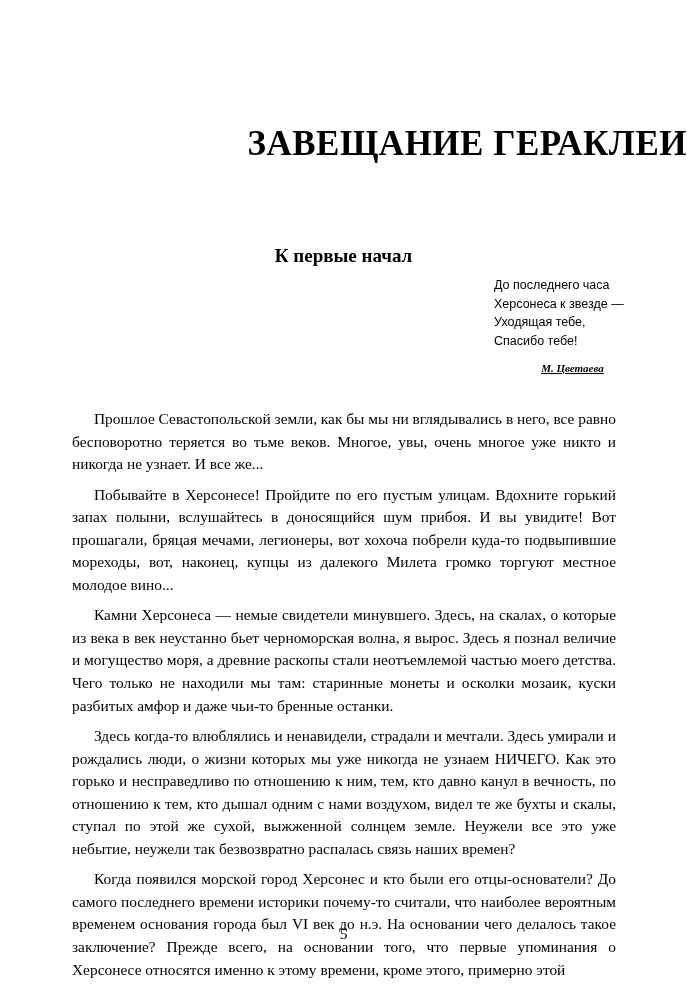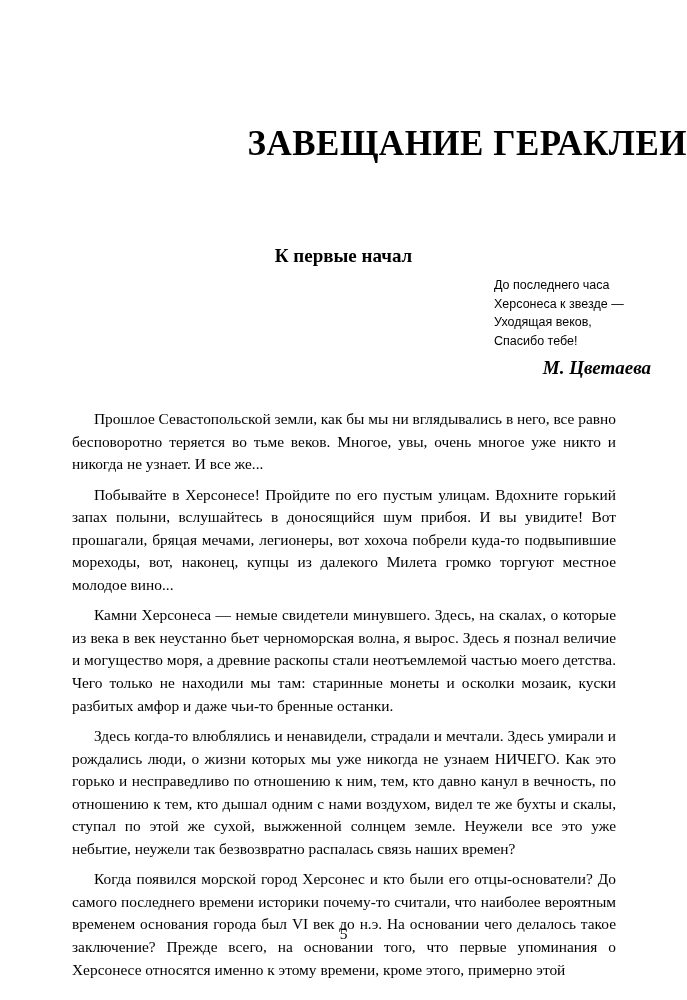--- a/index.html
+++ b/index.html
@@ -64,27 +64,28 @@
     text-align: left;
     margin-left: 28px;
   }
   .epigraph-line {
     display: block;
     white-space: nowrap;
   }
   .epigraph-attribution {
     display: block;
     margin-top: 9px;
-    text-align: right;
+    text-align: center;
     padding-right: 8px;
     font-family: "Liberation Serif", "DejaVu Serif", serif;
     font-style: italic;
     font-weight: bold;
-    font-size: 19px;
+    font-size: 11px;
     white-space: nowrap;
+    text-decoration: underline;
   }
 
   
   .body-text {
     position: absolute;
     left: 64px;
     top: 400px;
     width: 560px;
     font-family: "Liberation Serif", "DejaVu Serif", serif;
     font-size: 15.4px;
@@ -117,21 +118,21 @@
 
 <div class="page">
 
   <h1 class="chapter-title">ЗАВЕЩАНИЕ ГЕРАКЛЕИ</h1>
 
   <h2 class="section-heading">К первые начал</h2>
 
   <div class="epigraph">
     <span class="epigraph-line">До последнего часа</span>
     <span class="epigraph-line">Херсонеса к звезде —</span>
-    <span class="epigraph-line">Уходящая веков,</span>
+    <span class="epigraph-line">Уходящая тебе,</span>
     <span class="epigraph-line">Спасибо тебе!</span>
     <span class="epigraph-attribution">М. Цветаева</span>
   </div>
 
   <div class="body-text">
     <p>Прошлое Севастопольской земли, как бы мы ни вглядывались в него, все равно бесповоротно теряется во тьме веков. Многое, увы, очень многое уже никто и никогда не узнает. И все же...</p>
     <p>Побывайте в Херсонесе! Пройдите по его пустым улицам. Вдохните горький запах полыни, вслушайтесь в доносящийся шум прибоя. И вы увидите! Вот прошагали, бряцая мечами, легионеры, вот хохоча побрели куда-то подвыпившие мореходы, вот, наконец, купцы из далекого Милета громко торгуют местное молодое вино...</p>
     <p>Камни Херсонеса — немые свидетели минувшего. Здесь, на скалах, о которые из века в век неустанно бьет черноморская волна, я вырос. Здесь я познал величие и могущество моря, а древние раскопы стали неотъемлемой частью моего детства. Чего только не находили мы там: старинные монеты и осколки мозаик, куски разбитых амфор и даже чьи-то бренные останки.</p>
     <p>Здесь когда-то влюблялись и ненавидели, страдали и мечтали. Здесь умирали и рождались люди, о жизни которых мы уже никогда не узнаем НИЧЕГО. Как это горько и несправедливо по отношению к ним, тем, кто давно канул в вечность, по отношению к тем, кто дышал одним с нами воздухом, видел те же бухты и скалы, ступал по этой же сухой, выжженной солнцем земле. Неужели все это уже небытие, неужели так безвозвратно распалась связь наших времен?</p>
     <p>Когда появился морской город Херсонес и кто были его отцы-основатели? До самого последнего времени историки почему-то считали, что наиболее вероятным временем основания города был VI век до н.э. На основании чего делалось такое заключение? Прежде всего, на основании того, что первые упоминания о Херсонесе относятся именно к этому времени, кроме этого, примерно этой</p>

